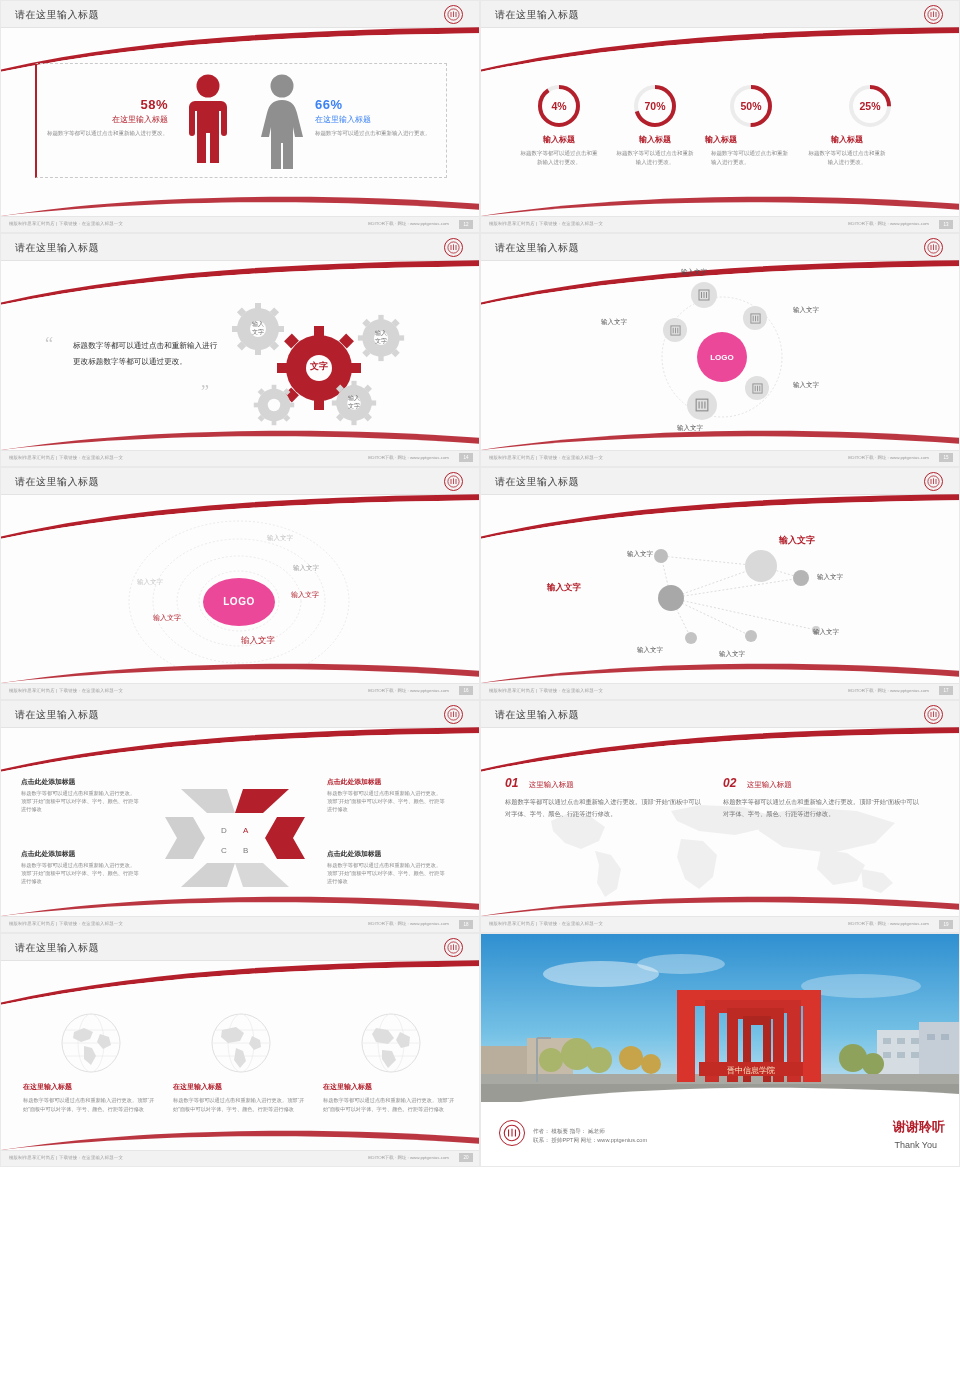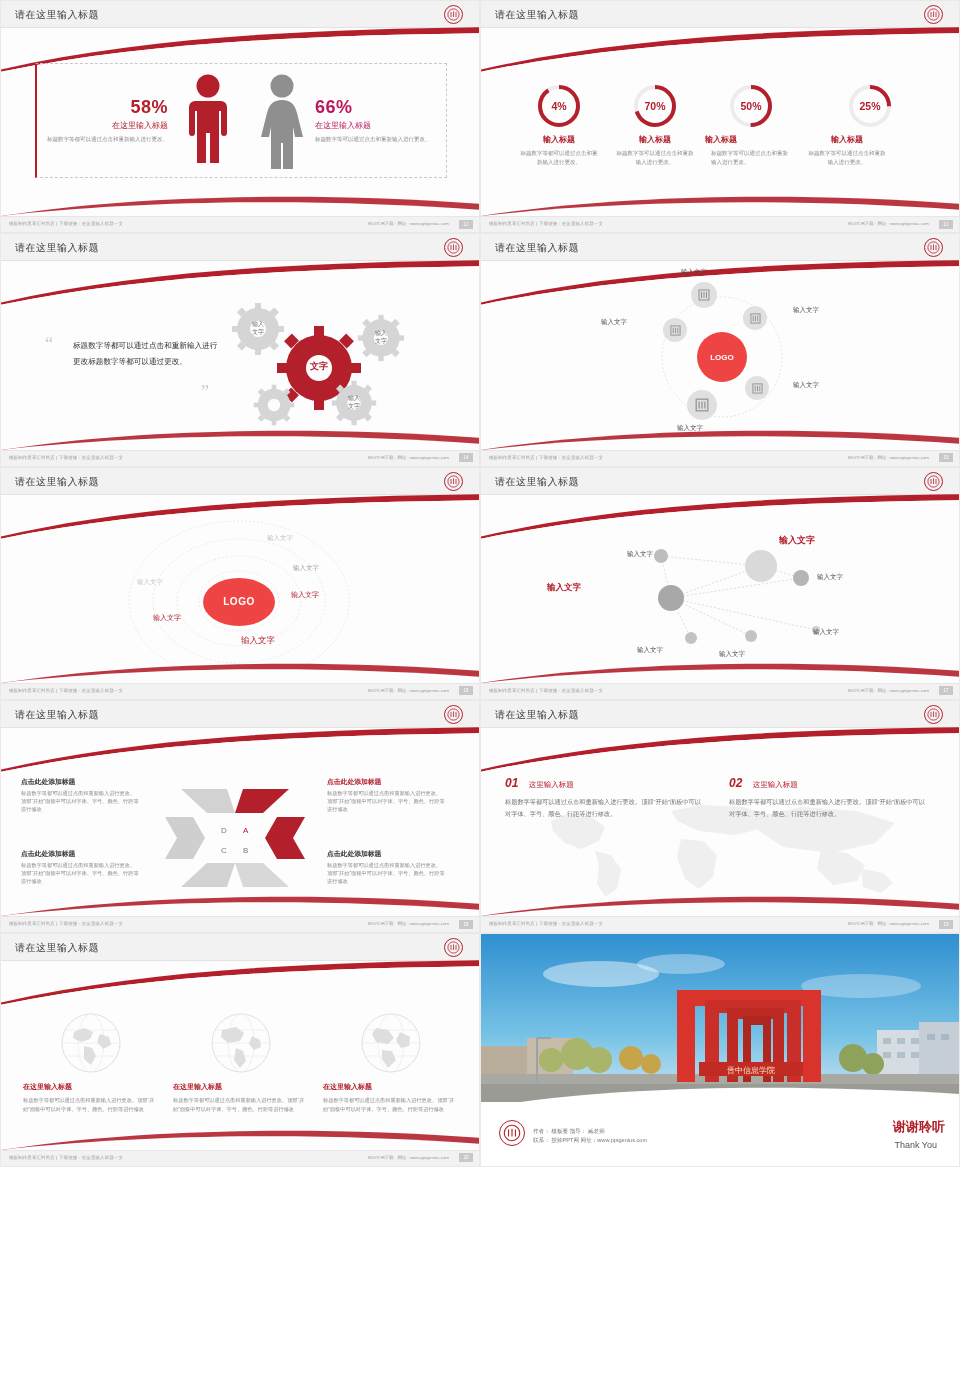--- a/index.html
+++ b/index.html
@@ -51,50 +51,50 @@
   }
   .foot-l { position: absolute; left: 8px; top: 4px; font-size: 4.4px; color: #9a9a9a; letter-spacing: .2px;}
   .foot-r { position: absolute; right: 30px; top: 4px; font-size: 4.4px; color: #9a9a9a;}
   .foot-pg {
     position: absolute; right: 6px; top: 2.5px; width: 14px; height: 9px;
     background: #c8c8c8; color: #fff; font-size: 4.5px;
     display: flex; align-items: center; justify-content: center;
   }
   .bot-swoop { position: absolute; left: 0; bottom: 16px; width: 480px; height: 26px; overflow: hidden; pointer-events:none;}
   .red { color: #b3202c; }
-  .gray { color: #be185d; }
+  .gray { color: #3b82f6; }
   .tiny { font-size: 5.5px; color: #8b8b8b; line-height: 1.55; }
   .lbl { font-size: 8px; }
 
   
   .s1-dash {
     position: absolute; left: 34px; top: 62px; width: 412px; height: 115px;
     border: 1px dashed #c9c9c9; border-left: 2px solid #b3202c;
   }
   .s1-block { position: absolute; }
-  .pct { font-size: 18px; font-weight: bold; letter-spacing: .5px; }
+  .pct { font-size: 13px; font-weight: bold; letter-spacing: .5px; }
   .person { position: absolute; }
 
   
   .donut { position: relative; width: 46px; height: 46px; }
   .donut .val {
     position: absolute; inset: 0; display: flex; align-items: center; justify-content: center;
     font-size: 10.5px; font-weight: bold; color: #b3202c;
   }
 
   
   .gear-txt { font-size: 6px; color: #707070; text-align: center; line-height: 1.2;}
 
   
   .node {
     position: absolute; border-radius: 50%;
     background: #e0e0e0;
     display:flex; align-items:center; justify-content:center;
   }
-  .node.red { background: #ef4444; color: #fff; }
+  .node.red { background: #ec4899; color: #fff; }
   .nlabel { position: absolute; font-size: 6.5px; color: #4a4a4a; white-space: nowrap;}
   .nlabel.red { color: #b3202c; }
 
   
   .quad-lbl { font-size: 6.8px; font-weight: bold; margin-bottom: 3px;}
   .quad-txt { font-size: 5.2px; color: #8b8b8b; line-height: 1.5; }
 
   
   .numlbl { font-size: 12px; font-style: italic; font-weight: bold; color: #b3202c; margin-top: 24px; }
 
@@ -639,21 +639,21 @@
         <path d="M300,58 l26,4 l18,12 l-8,16 l-24,4 l-16,-16 z"></path>
         <path d="M340,78 l22,4 l10,10 l-12,10 l-18,-6 z"></path>
       </g>
     </svg>
 
     <div style="position:absolute;left:24px;top:72px;width:196px;">
       <span class="numlbl">01</span>
       <span style="font-size:7.5px;color:#b3202c;margin-left:6px;">这里输入标题</span>
       <div style="font-size:6.2px;color:#6f6f6f;line-height:1.9;margin-top:5px;">标题数字等都可以通过点击和重新输入进行更改。顶部“开始”面板中可以对字体、字号、颜色、行距等进行修改。</div>
     </div>
-    <div style="position:absolute;left:248px;top:72px;width:196px;">
+    <div style="position:absolute;left:242px;top:72px;width:196px;">
       <span class="numlbl">02</span>
       <span style="font-size:7.5px;color:#b3202c;margin-left:6px;">这里输入标题</span>
       <div style="font-size:6.2px;color:#6f6f6f;line-height:1.9;margin-top:5px;">标题数字等都可以通过点击和重新输入进行更改。顶部“开始”面板中可以对字体、字号、颜色、行距等进行修改。</div>
     </div>
 
     <div class="bot-swoop">
       <svg width="480" height="26" viewBox="0 0 480 26">
           <path d="M0,26 C140,4 320,2 480,14 L480,26 Z" fill="#b3202c" opacity=".9"></path>
           <path d="M0,26 C140,10 320,8 480,20 L480,26 Z" fill="#fdfdfd"></path>
         </svg>

